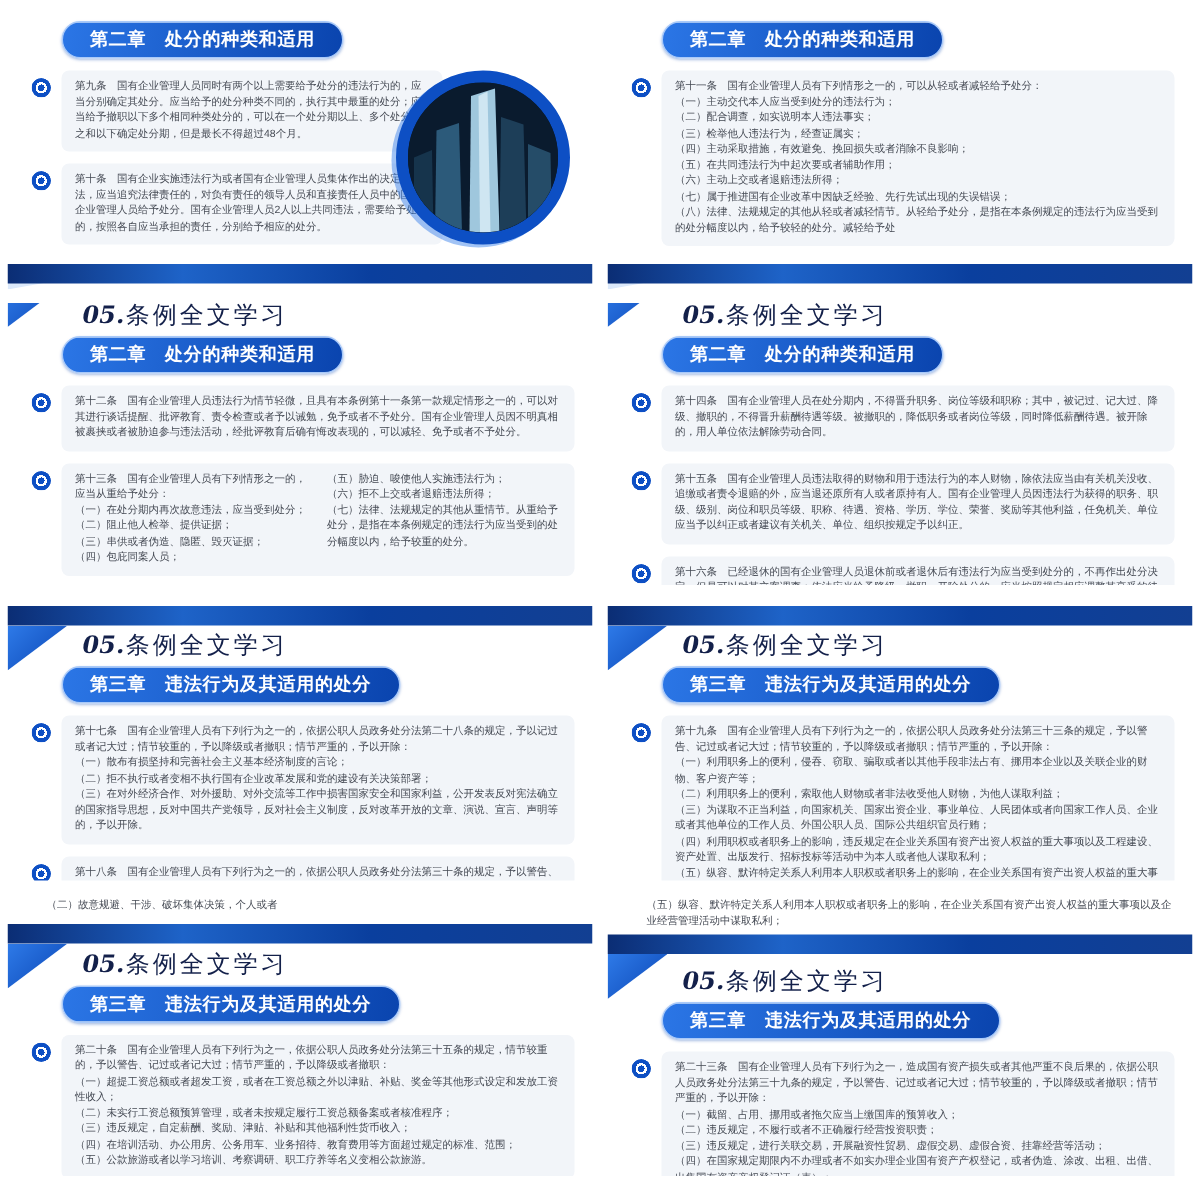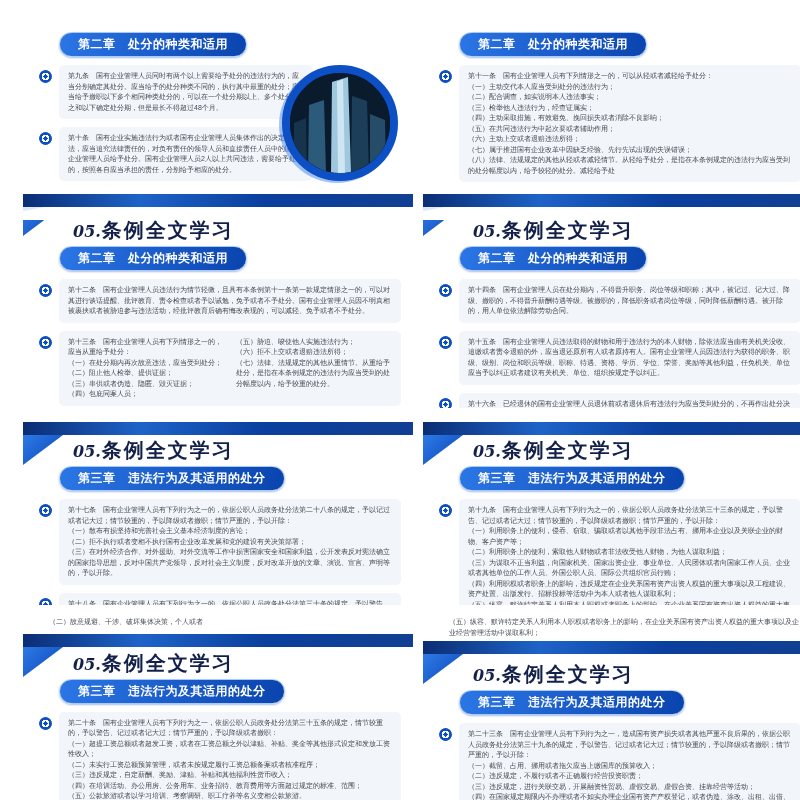--- a/index.html
+++ b/index.html
@@ -1,29 +1,29 @@
 <!DOCTYPE html>
 <html><head>
 <meta charset="utf-8">
 <style>
   html,body{margin:0;padding:0;background:#fff;}
   body{width:800px;height:800px;font-family:"Liberation Sans",sans-serif;-webkit-font-smoothing:antialiased;}
-  .grid{display:grid;grid-template-columns:390px 390px;grid-template-rows:repeat(4,188px);gap:9px 10px;padding:23px;width:800px;height:604px;box-sizing:border-box;}
+  .grid{display:grid;grid-template-columns:390px 390px;grid-template-rows:repeat(4,188px);gap:9px 10px;padding:5px;width:800px;height:604px;box-sizing:border-box;}
   .slide{position:relative;overflow:hidden;background:#fff;}
 
   
   .banner-row{position:relative;z-index:3;}
   .banner{display:inline-block;background:linear-gradient(100deg,#2b76e6 0%,#0a44ae 100%);
     color:#fff;font-weight:700;font-size:12px;line-height:1;padding:5px 18px 6px;border-radius:14px;
     border:1px solid #a9c9f8;box-shadow:0 1px 2px rgba(10,68,174,.35);letter-spacing:.5px;white-space:nowrap;}
 
   
   .title{margin-left:50px;color:#13204a;white-space:nowrap;position:relative;z-index:3;line-height:1.2;}
   .t-num{font-family:"DejaVu Serif",serif;font-style:italic;font-weight:700;font-size:16px;margin-right:1px;}
-  .t-txt{font-weight:700;font-size:20px;letter-spacing:2px;}
+  .t-txt{font-weight:400;font-size:16px;letter-spacing:2px;}
 
   
   .brow{display:flex;align-items:flex-start;gap:7px;margin:8px 12px 0 16px;position:relative;z-index:2;}
   .b-icon{width:13px;height:13px;border-radius:50%;flex:none;margin-top:5px;
     background:radial-gradient(circle,#0d4fc4 0 2.2px,#ffffff 2.2px 3.8px,#0d4fc4 3.8px 6.5px,rgba(13,79,196,.2) 6.5px);}
   .block{background:#f2f5f9;border-radius:5px;padding:6px 9px;font-size:7px;line-height:1.5;color:#454a54;flex:1;}
   .block .line{min-height:10px;}
   .tc{display:flex;gap:12px;}
   .tc .col{flex:1;}
   .tail{margin:3px 14px 0 26px;font-size:7px;line-height:1.5;color:#454a54;}

